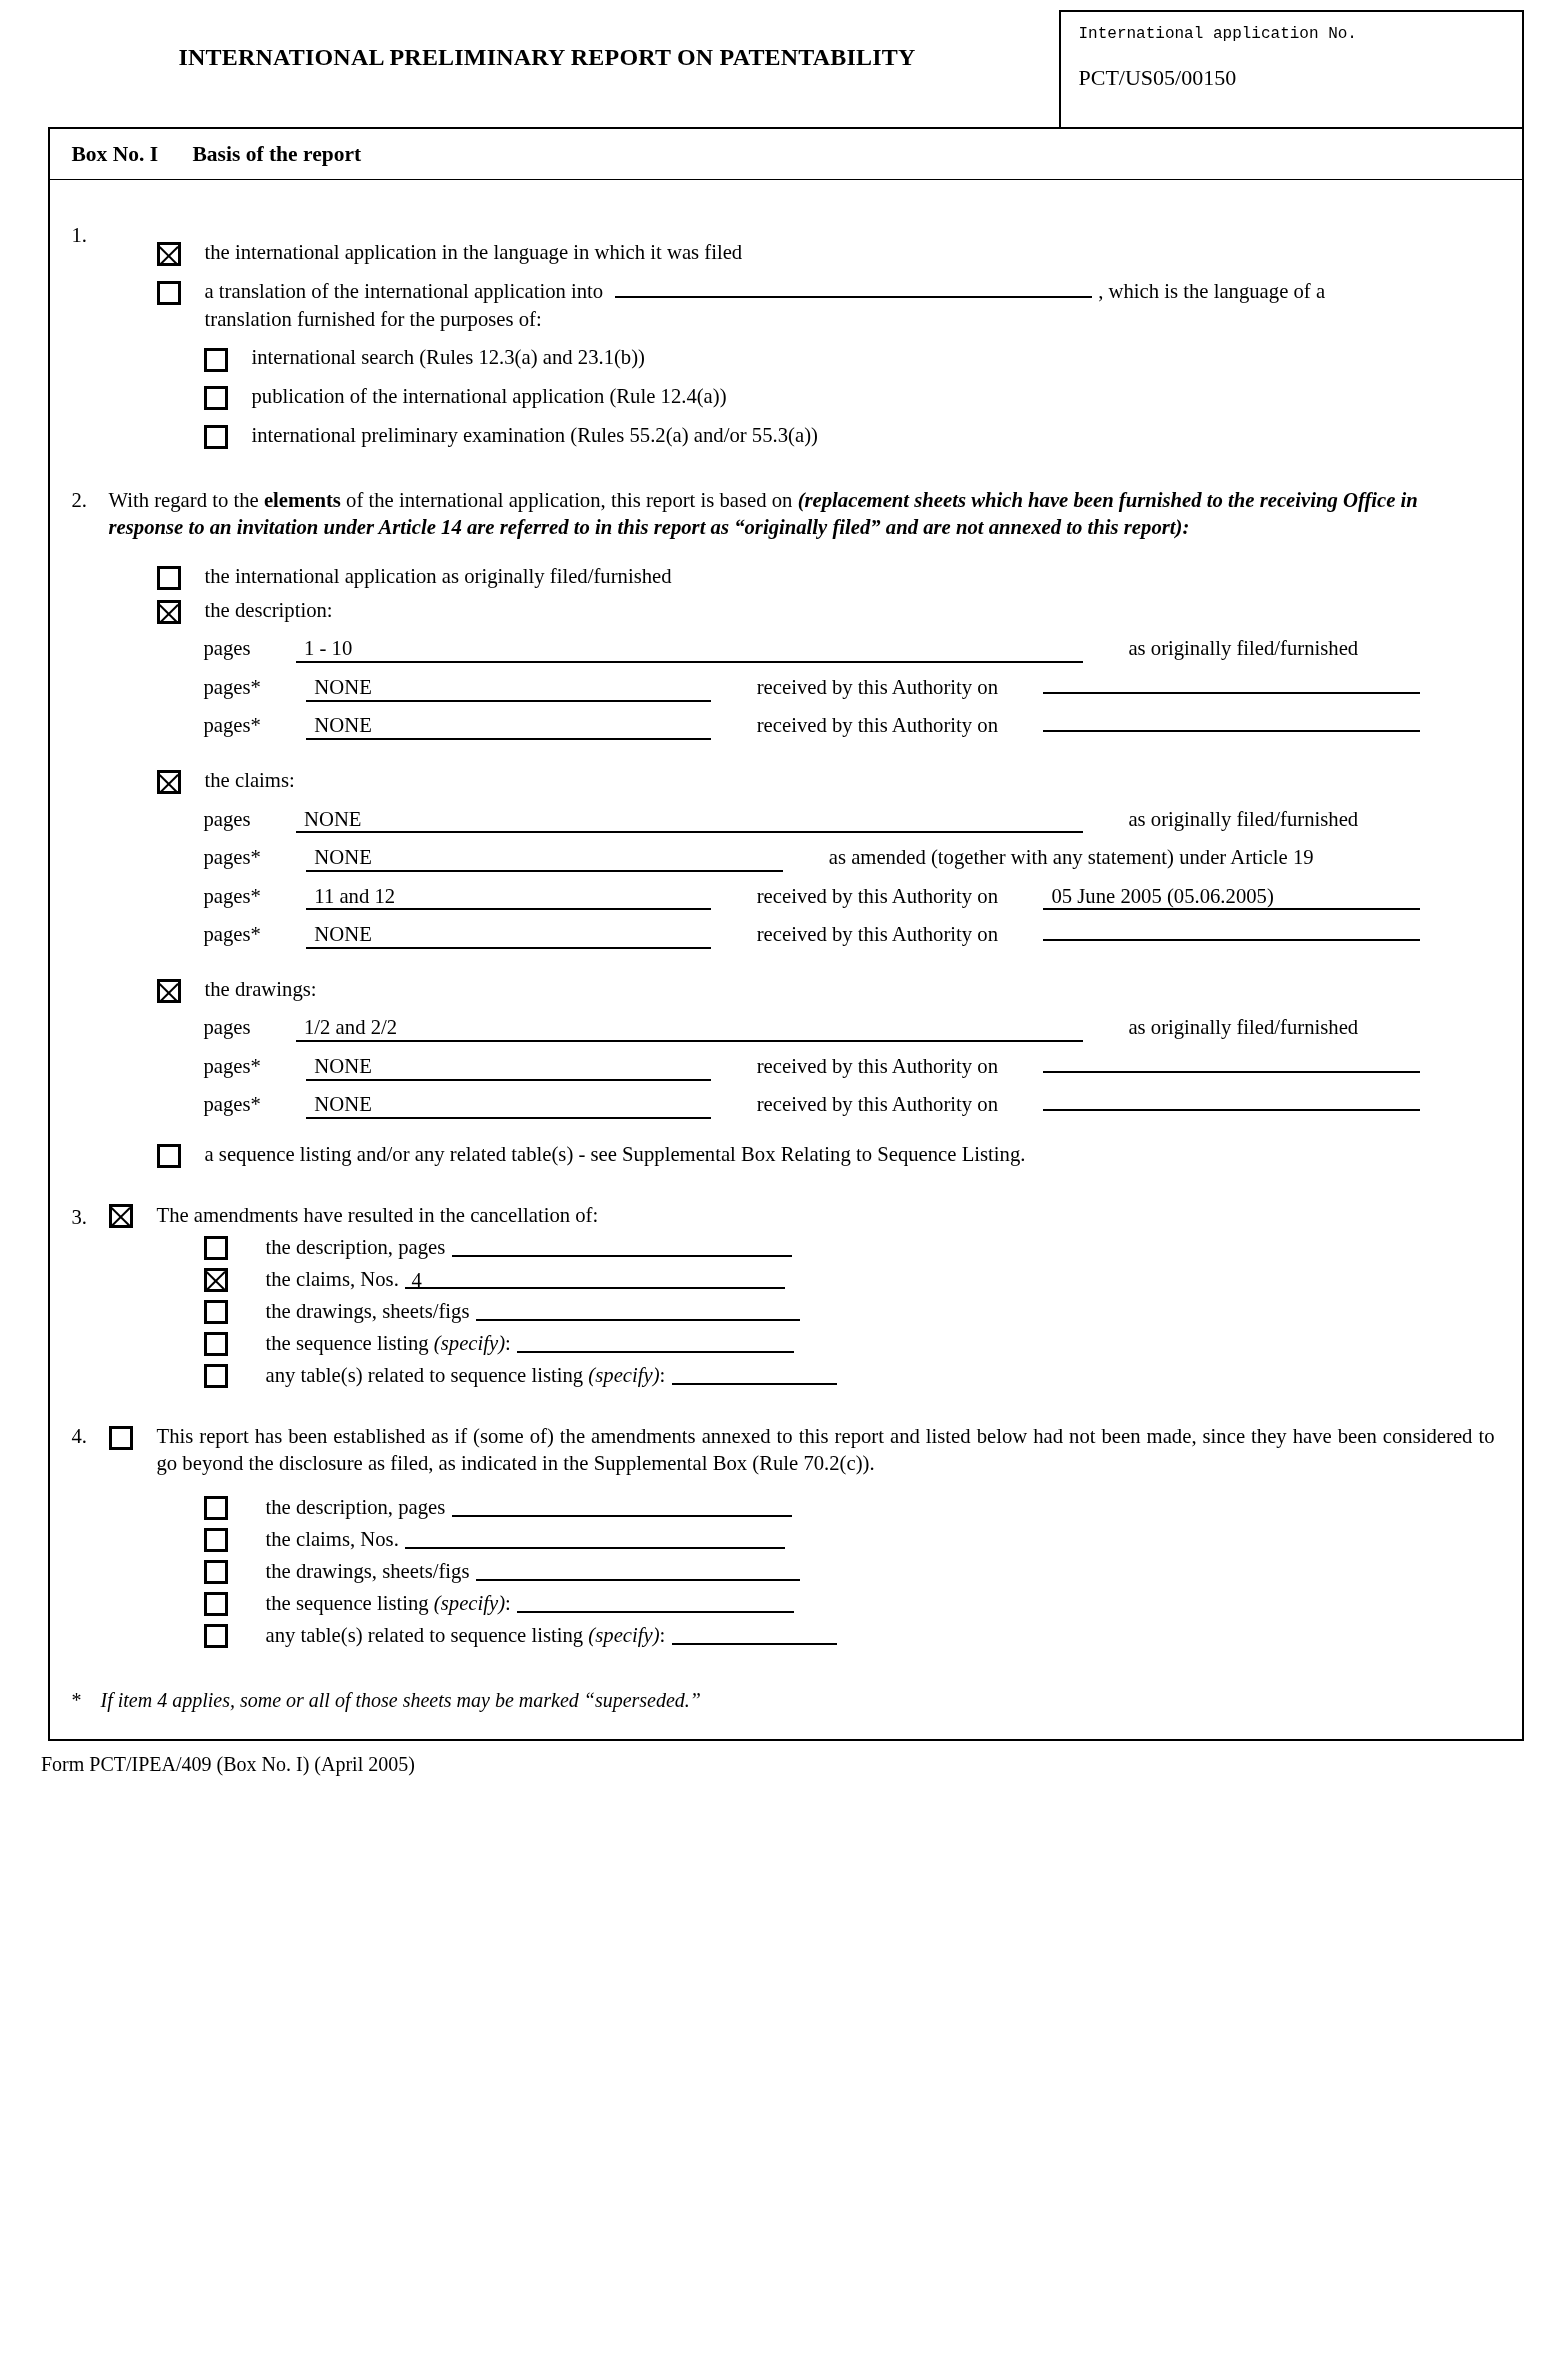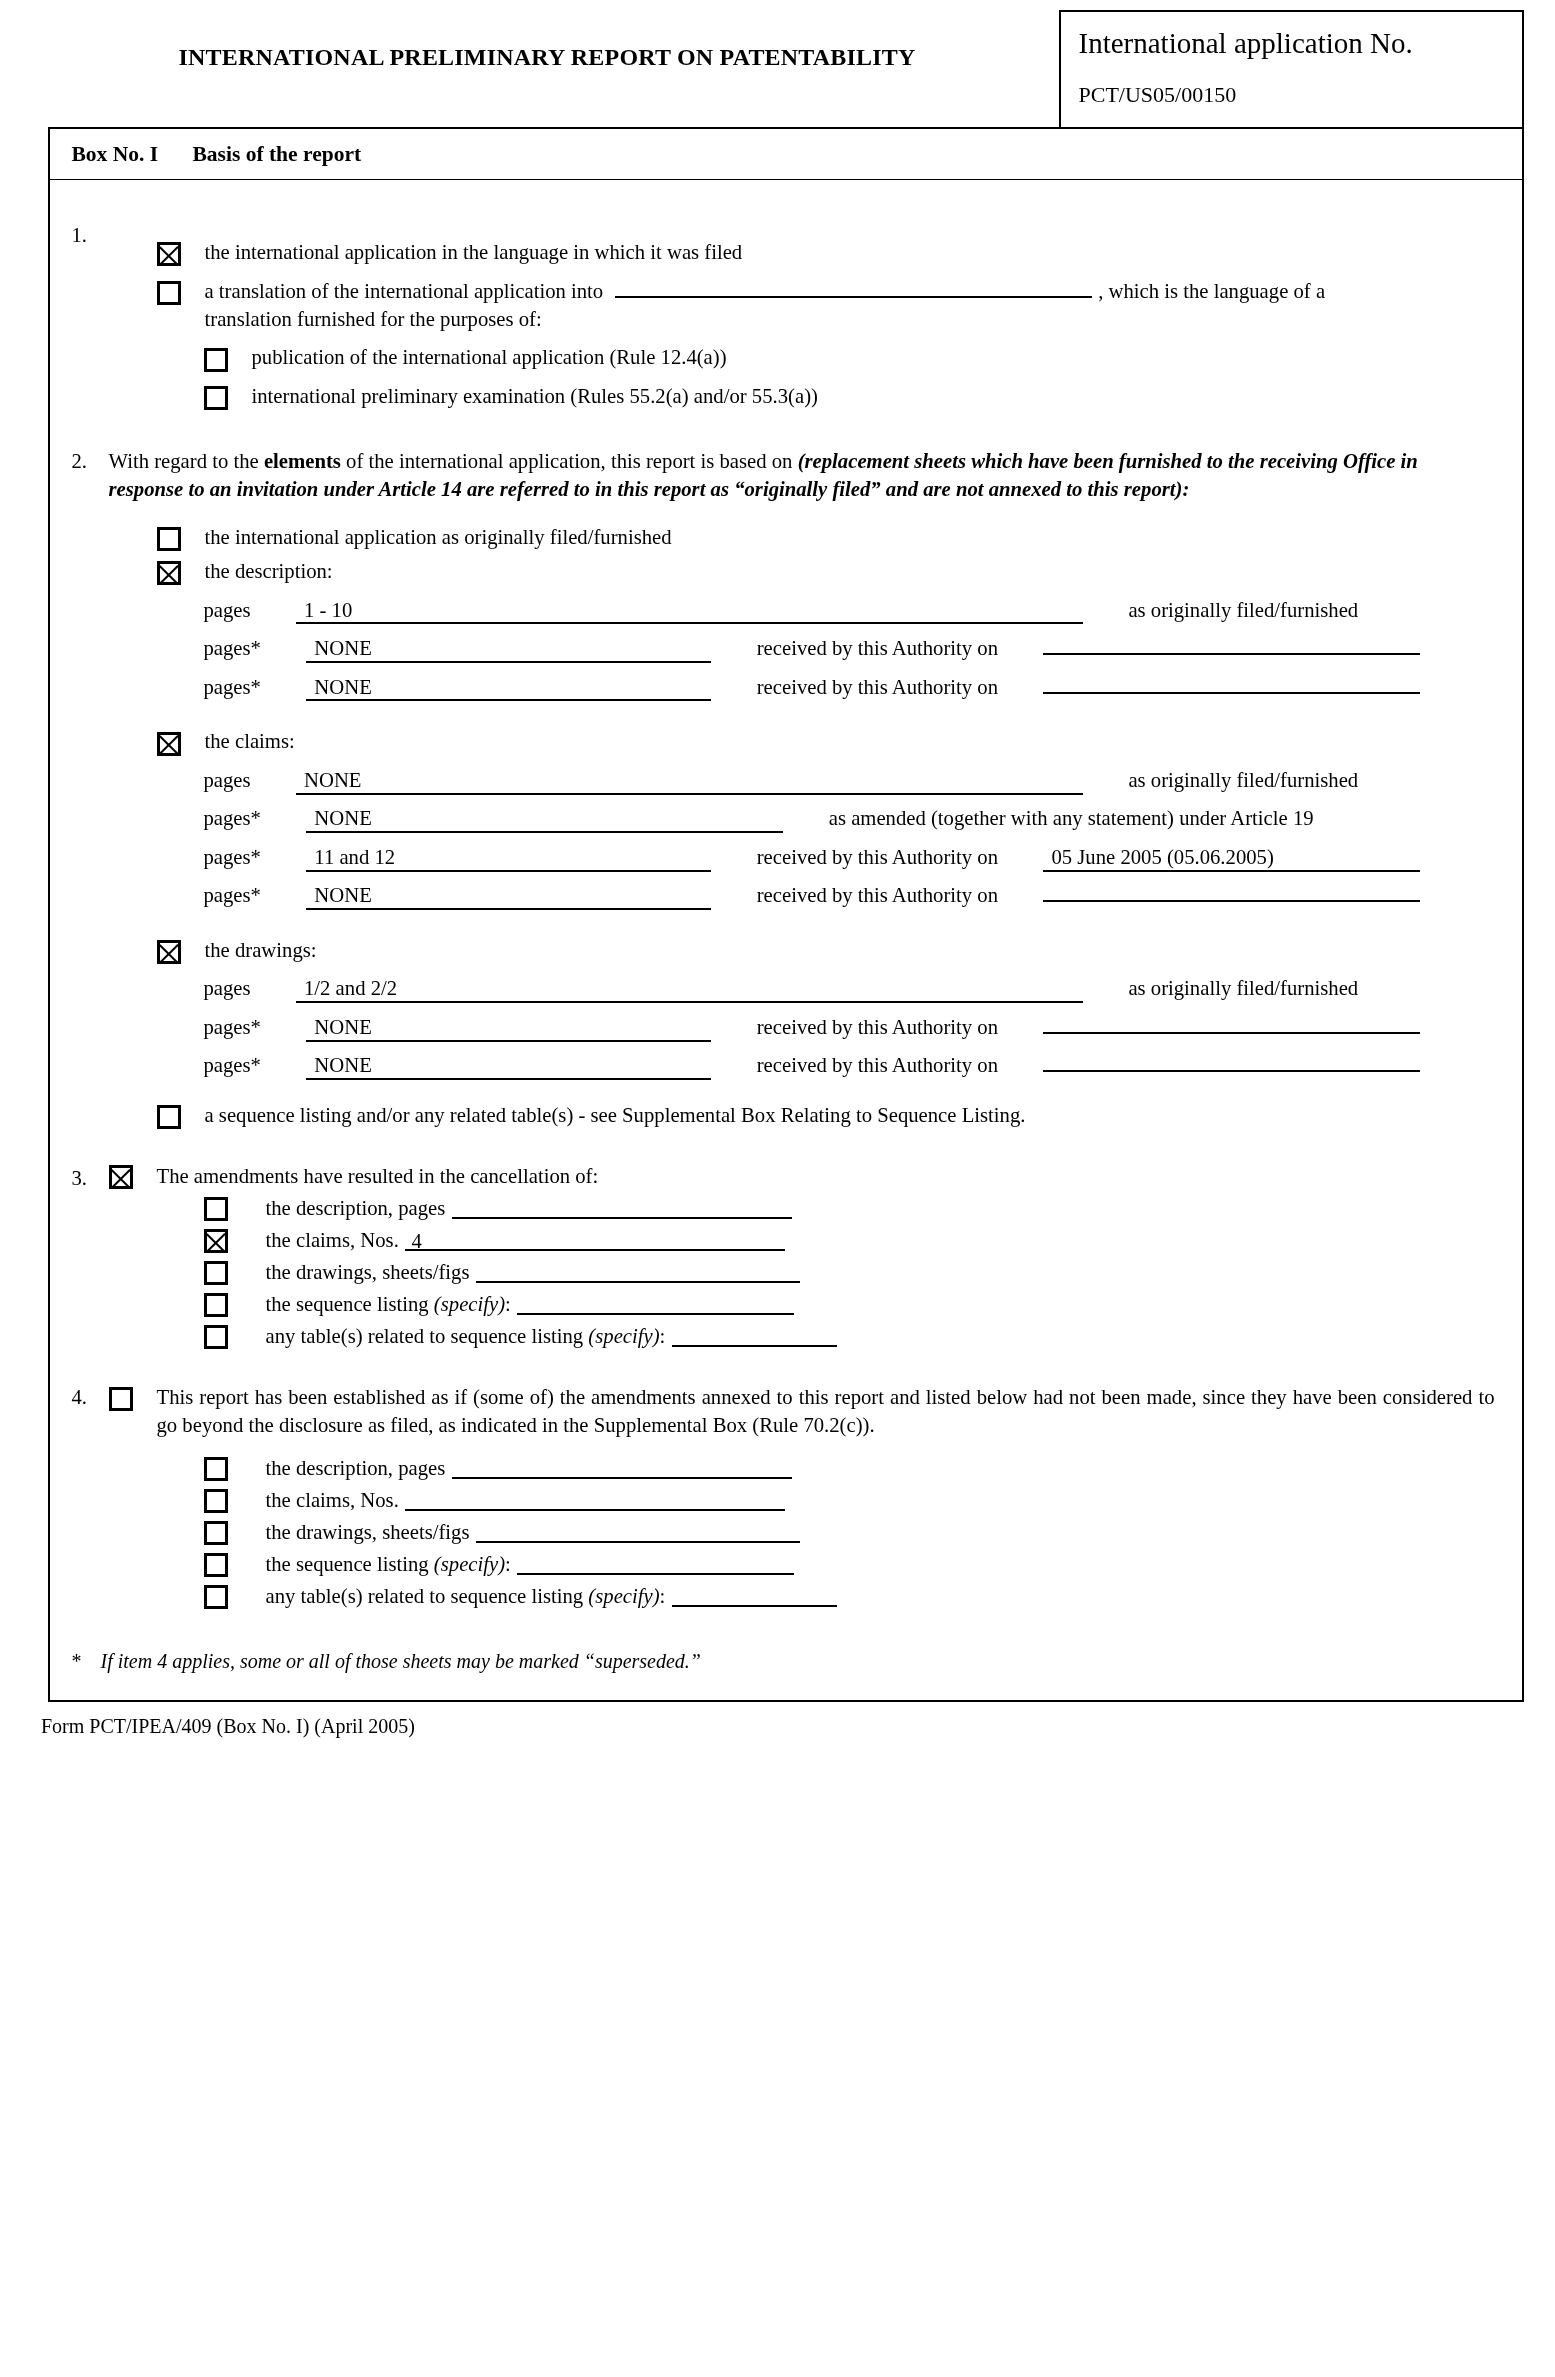--- a/index.html
+++ b/index.html
@@ -43,22 +43,23 @@
     left: 1029px;
     top: 9.5px;
     width: 465px;
     height: 118px;
     border: 2.4px solid #000;
     border-bottom: none;
     box-sizing: border-box;
     padding: 12.7px 0 0 17.5px;
   }
   .appno-label {
-    font-size: 29px;
+    font-size: 16px;
     line-height: 1.35;
+    font-family: Liberation Mono, monospace;
   }
   .appno-value {
     font-size: 22px;
     margin-top: 19px;
   }
 
   
   .main-box {
     position: relative;
     border: 2.4px solid #000;
@@ -240,20 +241,24 @@
             <div class="cblabel">
               <span>a translation of the international application into</span>
               <span class="fline w-mid2"></span><span class="ftail">, which  is  the  language  of  a</span>
               <div>translation furnished for the purposes of:</div>
             </div>
           </div>
 
           <div class="ind2">
             <div class="cbrow">
               <span class="cb"></span>
+              <span class="cblabel">international search (Rules 12.3(a) and 23.1(b))</span>
+            </div>
+            <div class="cbrow">
+              <span class="cb"></span>
               <span class="cblabel">publication of the international application (Rule 12.4(a))</span>
             </div>
             <div class="cbrow">
               <span class="cb"></span>
               <span class="cblabel">international preliminary examination (Rules 55.2(a) and/or 55.3(a))</span>
             </div>
           </div>
         </div>
       </div>
 

